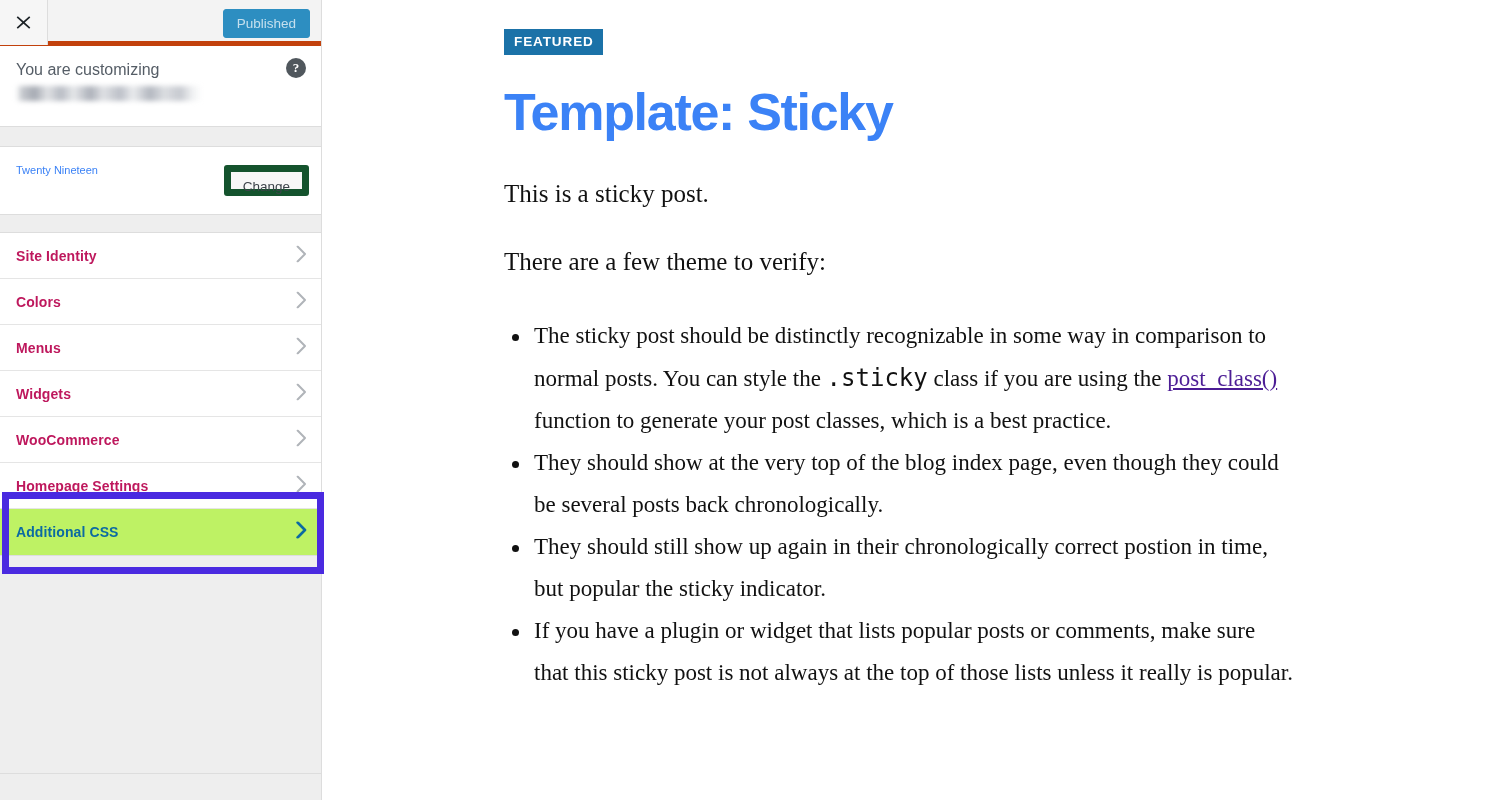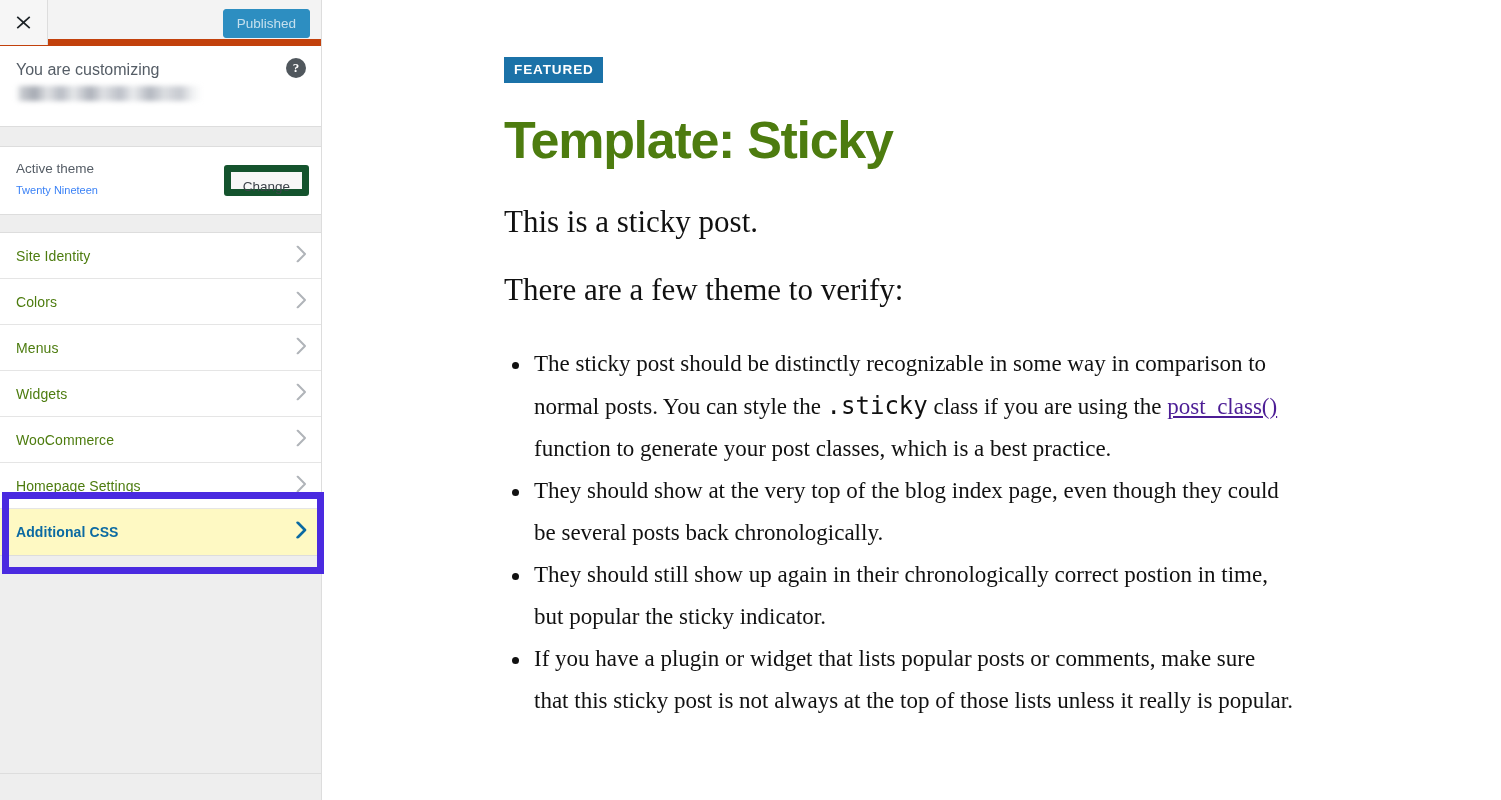--- a/index.html
+++ b/index.html
@@ -33,21 +33,21 @@
     border-right: 1px solid #dddddd;
     box-sizing: border-box;
     overflow: hidden;
   }
 
   
   .cz-header {
     position: relative;
     height: 46px;
     background: #f3f3f3;
-    border-bottom: 7px solid #c2410c;
+    border-bottom: 5px solid #c2410c;
     box-sizing: border-box;
   }
   .cz-close {
     position: absolute;
     left: 0;
     top: 0;
     width: 48px;
     height: 45px;
     background: #f6f6f6;
     border-right: 1px solid #dddddd;
@@ -191,34 +191,34 @@
     display: flex;
     align-items: center;
     border-bottom: 1px solid #e5e5e5;
     background: #ffffff;
     box-sizing: border-box;
     cursor: pointer;
   }
   .cz-item:last-child { border-bottom: 0; }
   .cz-item-label {
     font-size: 14px;
-    color: #4d7c0f;
-    font-weight: 400;
+    color: #be185d;
+    font-weight: 700;
     letter-spacing: 0.1px;
   }
   .cz-chevron {
     position: absolute;
     right: 14px;
     top: 50%;
     transform: translateY(-50%);
     display: block;
   }
   
   .cz-item.is-active {
-    background: #fef9c3;
+    background: #bef264;
   }
   .cz-item.is-active .cz-item-label {
     color: #0b6aa2;
     font-weight: 700;
   }
 
   .cz-empty {
     background: #eeeeee;
     height: 218px;
     border-bottom: 1px solid #dddddd;
@@ -244,21 +244,20 @@
 
   
   #preview-pane {
     position: absolute;
     left: 323px;
     top: 0;
     width: 1178px;
     height: 724px;
     background: #ffffff;
     overflow: hidden;
-    margin-top: 28px;
   }
   .post-wrap {
     padding: 29px 0 0 181px;
     width: 790px;
     box-sizing: content-box;
   }
   .featured-badge {
     display: inline-block;
     background: #1b72a8;
     color: #ffffff;
@@ -268,31 +267,31 @@
     padding: 5px 9px 5px 10px;
     line-height: 16px;
     font-family: "Liberation Sans", sans-serif;
   }
   .post-title {
     margin: 27px 0 0 0;
     font-family: "Liberation Sans", sans-serif;
     font-size: 52px;
     font-weight: 700;
     letter-spacing: -1.3px;
-    color: #4d7c0f;
+    color: #3b82f6;
     line-height: 60px;
   }
   .post-body {
     margin-top: 37px;
     font-family: "Liberation Serif", serif;
     color: #111111;
   }
   .post-body p {
     margin: 0 0 38px 0;
-    font-size: 31px;
+    font-size: 25px;
     line-height: 30px;
   }
   .post-body ul {
     margin: 0;
     padding-left: 30px;
     list-style: none;
   }
   .post-body li {
     position: relative;
     font-size: 23px;
@@ -340,21 +339,20 @@
 
     <div class="cz-info">
       <div class="cz-info-label">You are customizing</div>
       <div class="cz-info-site"></div>
       <div class="cz-help">?</div>
     </div>
 
     <div class="cz-gap"></div>
 
     <div class="cz-theme">
-      <div class="cz-theme-label">Active theme</div>
       <div class="cz-theme-name">Twenty Nineteen</div>
       <button class="cz-theme-change">Change</button>
     </div>
 
     <div class="cz-gap tall"></div>
 
     <div class="cz-list" id="cz-list">
         <div class="cz-item">
           <span class="cz-item-label">Site Identity</span>
           <span class="cz-chevron"><svg width="11" height="17" viewBox="0 0 11 17" aria-hidden="true">

